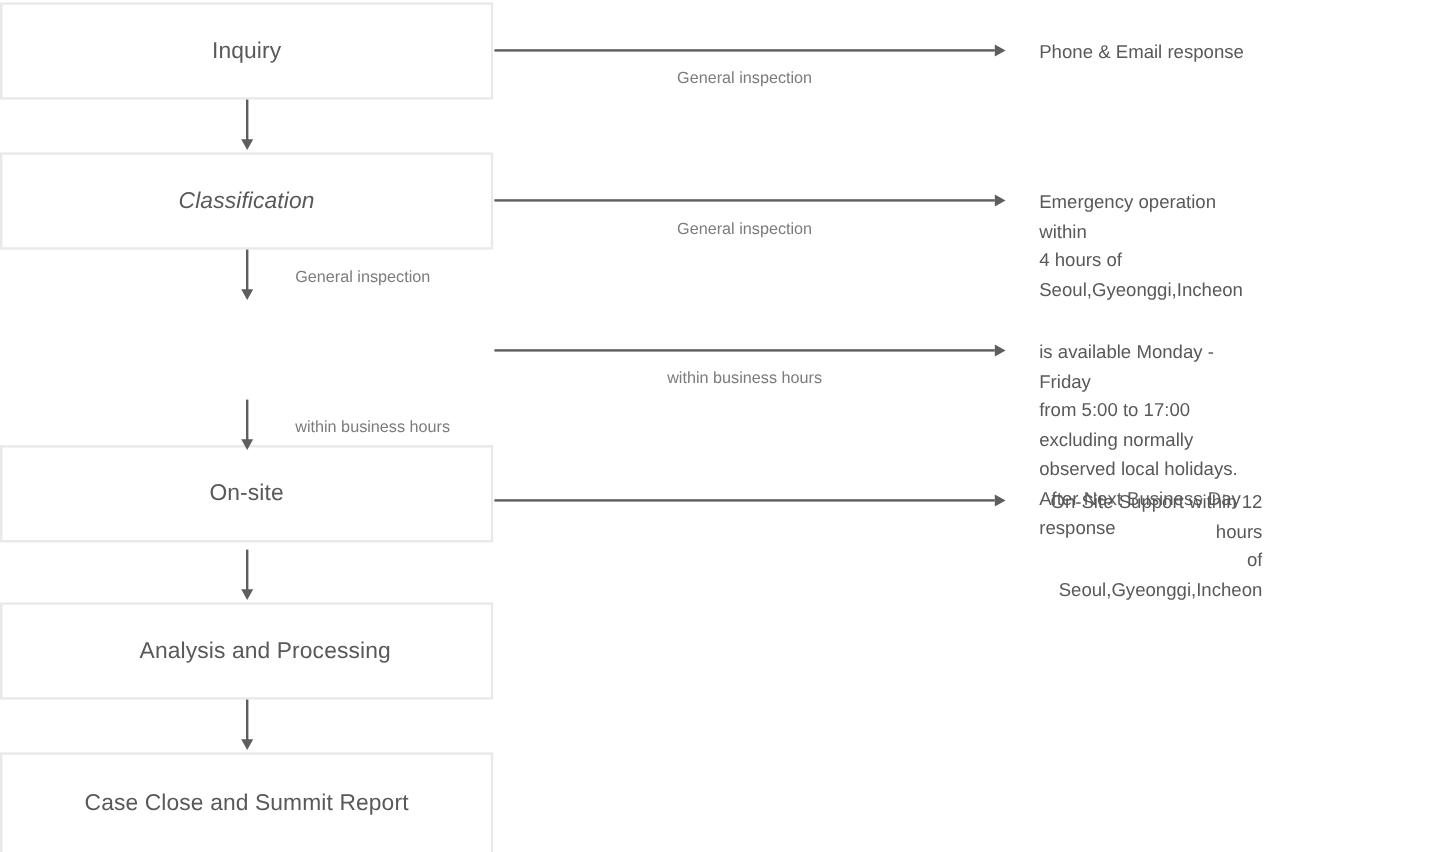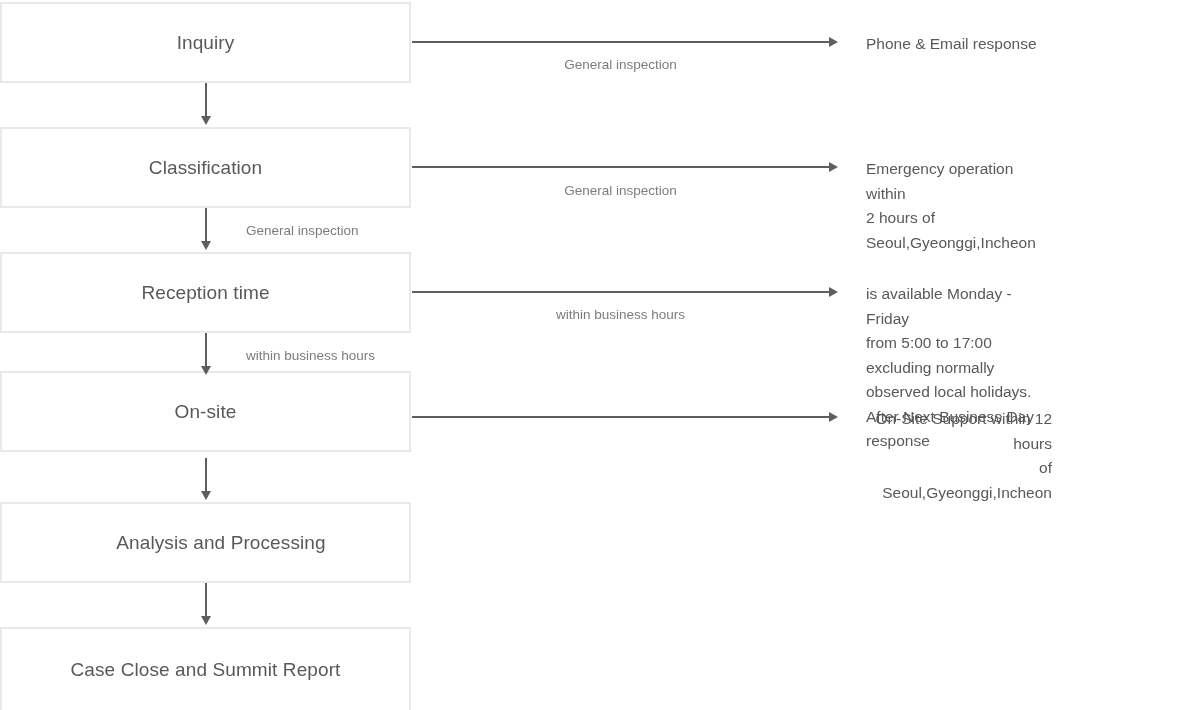--- a/index.html
+++ b/index.html
@@ -33,21 +33,21 @@
   }
   .pbox-label {
     font-size: 19px;
     line-height: 1;
     color: #58595b;
     letter-spacing: 0.1px;
     white-space: nowrap;
   }
 
   .box-1 { top: 2px;   height: 81px; }
-  .box-2 { top: 127px; height: 81px; }
+  .box-2 { top: 127px; height: 81px; font-style: italic; }
   .box-3 { top: 252px; height: 81px; }
   .box-4 { top: 371px; height: 81px; }
   .box-5 { top: 502px; height: 81px; padding-left: 31px; }
   .box-6 { top: 627px; height: 83px; border-bottom: none; }
 
   
   .varrow {
     position: absolute;
     left: 205px;
     width: 2px;
@@ -139,23 +139,20 @@
 <body>
 
 <div id="canvas">
 
   <div class="pbox box-1">
     <span class="pbox-label">Inquiry</span>
   </div>
   <div class="pbox box-2">
     <span class="pbox-label">Classification</span>
   </div>
-  <div class="pbox box-3">
-    <span class="pbox-label">Reception time</span>
-  </div>
   <div class="pbox box-4">
     <span class="pbox-label">On-site</span>
   </div>
   <div class="pbox box-5">
     <span class="pbox-label">Analysis and Processing</span>
   </div>
   <div class="pbox box-6">
     <span class="pbox-label">Case Close and Summit Report</span>
   </div>
 
@@ -172,21 +169,21 @@
   <div class="harrow h-2"></div>
   <div class="harrow h-3"></div>
   <div class="harrow h-4"></div>
 
   <div class="hlabel hlabel-1">General inspection</div>
   <div class="hlabel hlabel-2">General inspection</div>
   <div class="hlabel hlabel-3">within business hours</div>
 
   <div class="rtext r-1">Phone &amp; Email response</div>
   <div class="rtext r-2">Emergency operation within
-2 hours of Seoul,Gyeonggi,Incheon</div>
+4 hours of Seoul,Gyeonggi,Incheon</div>
   <div class="rtext r-3">is available Monday - Friday
 from 5:00 to 17:00 excluding normally
 observed local holidays.
 After Next Business Day response</div>
   <div class="rtext r-4">On-Site Support within 12 hours
 of Seoul,Gyeonggi,Incheon</div>
 
 </div>
 
 </body></html>

